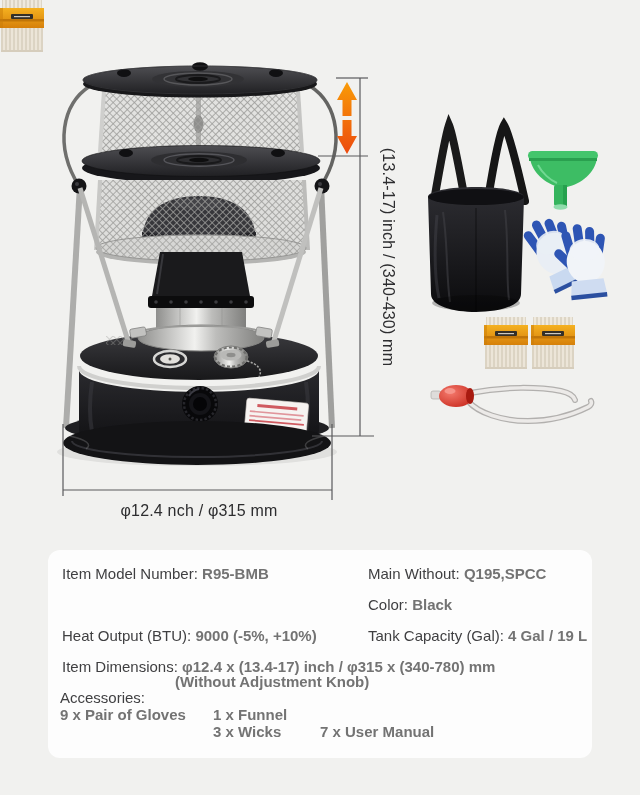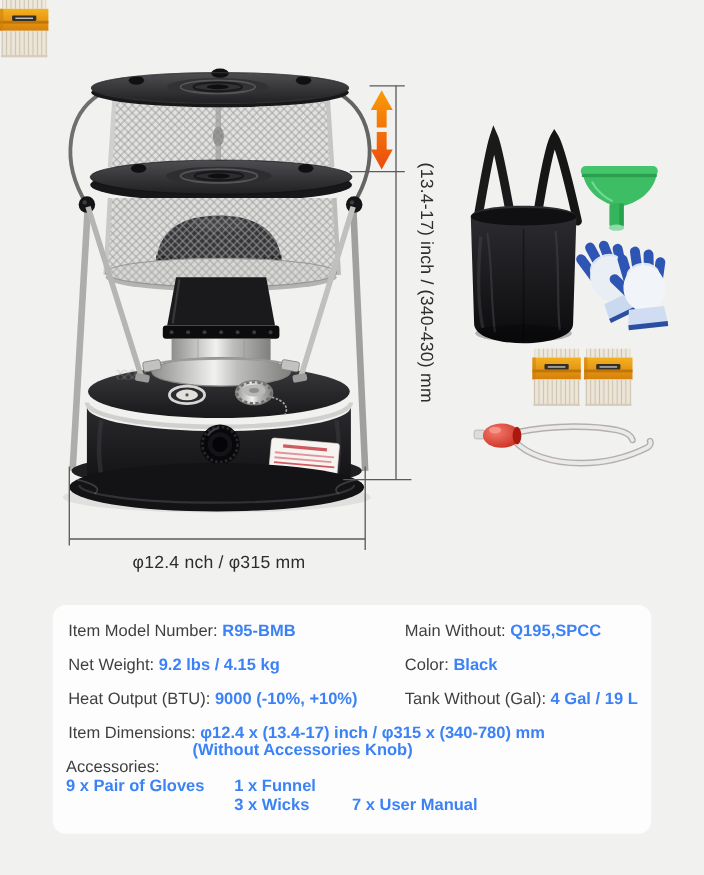--- a/index.html
+++ b/index.html
@@ -3,21 +3,21 @@
 <meta charset="utf-8">
 <style>
   html,body{margin:0;padding:0;}
   body{width:640px;height:795px;background:#f1f1ef;font-family:"Liberation Sans",sans-serif;}
   .stage{position:relative;width:640px;height:795px;overflow:hidden;background:#f1f1ef;}
   .hero-svg{position:absolute;left:0;top:0;}
   .dim-text{font-size:16px;fill:#2d2d2f;letter-spacing:.2px;}
   .card{position:absolute;left:48px;top:550px;width:544px;height:208px;background:#fdfdfd;border-radius:12px;}
   .row{position:absolute;font-size:15px;line-height:18px;white-space:nowrap;color:#3f3f41;}
   .lab{color:#3f3f41;text-align:center;}
-  .val{color:#3b82f6;font-weight:700;}
+  .val{color:#737373;font-weight:700;}
 </style>
 </head>
 <body>
 
 <div class="stage">
 
   <svg class="hero-svg" width="640" height="540" viewBox="0 0 640 540">
     <defs>
       <pattern id="mesh" width="5" height="5" patternUnits="userSpaceOnUse" patternTransform="rotate(45)">
         <path d="M0,2.5 H5 M2.5,0 V5" stroke="#9d9d9b" stroke-width="0.8" fill="none"></path>
@@ -308,39 +308,36 @@
       <ellipse cx="456" cy="396" rx="17" ry="11" fill="url(#redG)"></ellipse>
       <ellipse cx="470" cy="396" rx="4" ry="8" fill="#a81a10"></ellipse>
       <ellipse cx="450" cy="391" rx="5.5" ry="3" fill="#f7988e" opacity="0.9"></ellipse>
     </g>
   </svg>
 
   <div class="card">
     <div class="row" style="left:14px;top:15px">
       <span class="lab">Item Model Number: </span><span class="val">R95-BMB</span>
     </div>
-    <div class="row" style="left:14px;top:46px">
-      <span class="lab">Net Weight: </span><span class="val">9.2 lbs / 4.15 kg</span>
-    </div>
     <div class="row" style="left:14px;top:77px">
-      <span class="lab">Heat Output (BTU): </span><span class="val">9000 (-10%, +10%)</span>
+      <span class="lab">Heat Output (BTU): </span><span class="val">9000 (-5%, +10%)</span>
     </div>
     <div class="row" style="left:320px;top:15px">
       <span class="lab">Main Without: </span><span class="val">Q195,SPCC</span>
     </div>
     <div class="row" style="left:320px;top:46px">
       <span class="lab">Color: </span><span class="val">Black</span>
     </div>
     <div class="row" style="left:320px;top:77px">
-      <span class="lab">Tank Without (Gal): </span><span class="val">4 Gal / 19 L</span>
+      <span class="lab">Tank Capacity (Gal): </span><span class="val">4 Gal / 19 L</span>
     </div>
     <div class="row" style="left:14px;top:108px">
       <span class="lab">Item Dimensions: </span><span class="val">φ12.4 x (13.4-17) inch / φ315 x (340-780) mm</span>
     </div>
-    <div class="row val" style="left:127px;top:123px">(Without Accessories Knob)</div>
+    <div class="row val" style="left:127px;top:123px">(Without Adjustment Knob)</div>
     <div class="row lab" style="left:12px;top:139px">Accessories:</div>
     <div class="row val" style="left:12px;top:156px">9 x Pair of Gloves</div>
     <div class="row val" style="left:165px;top:156px">1 x Funnel</div>
     <div class="row val" style="left:165px;top:173px">3 x Wicks</div>
     <div class="row val" style="left:272px;top:173px">7 x User Manual</div>
   </div>
 
 </div>
 
 </body></html>

